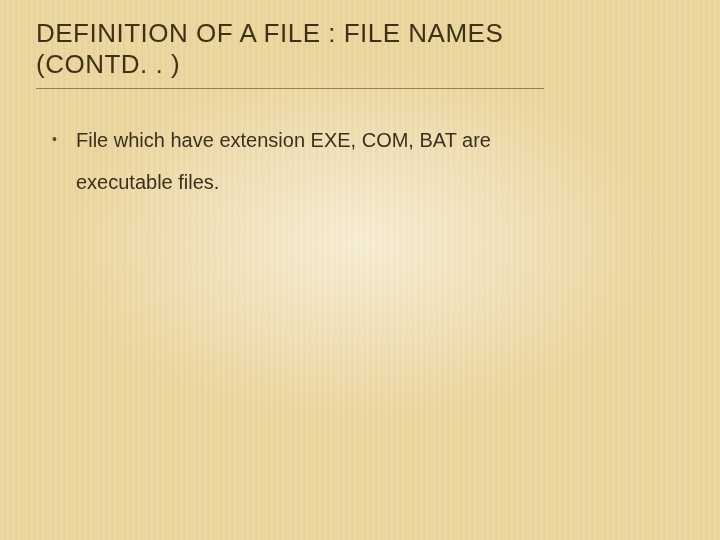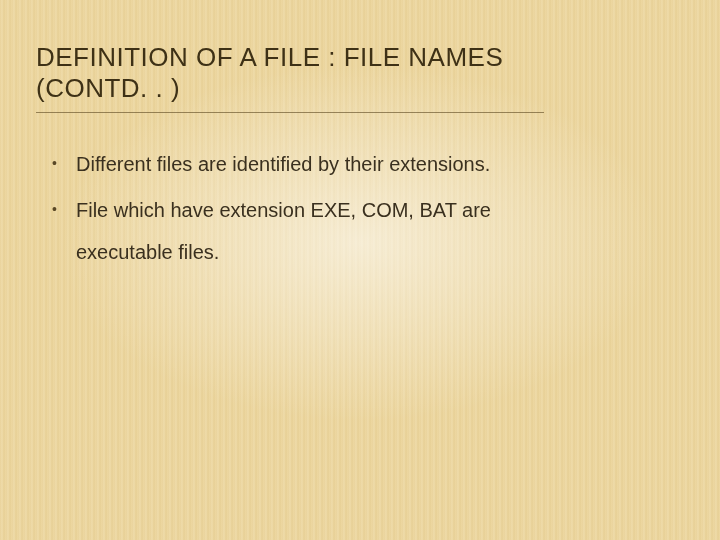--- a/index.html
+++ b/index.html
@@ -23,21 +23,21 @@
         #eed9a3 6px
       ),
       linear-gradient(180deg, #f1e0b0 0%, #e9cf95 50%, #e4c688 100%);
     color: #403523;
     box-sizing: border-box;
   }
   .slide {
     box-sizing: border-box;
     width: 580px;
     height: 540px;
-    padding: 36px 36px 30px 36px;
+    padding: 12px 36px 30px 36px;
   }
   .title {
     font-size: 26px;
     letter-spacing: 0.5px;
     font-weight: 400;
     color: #3e3116;
     margin: 6px 0 8px 0;
     font-family: "Arial Narrow", Arial, sans-serif;
     font-stretch: condensed;
   }
@@ -69,16 +69,15 @@
     color: #5a4826;
   }
 </style>
 </head>
 <body>
 
 <div class="slide">
   <div class="title">DEFINITION OF A FILE : FILE NAMES (CONTD. . )</div>
   <hr class="title-rule">
   <ul class="bullets">
-    <li>Different files are identified by their extensions.</li>
     <li>File which have extension EXE, COM, BAT are executable files.</li>
   </ul>
 </div>
 
 </body></html>

